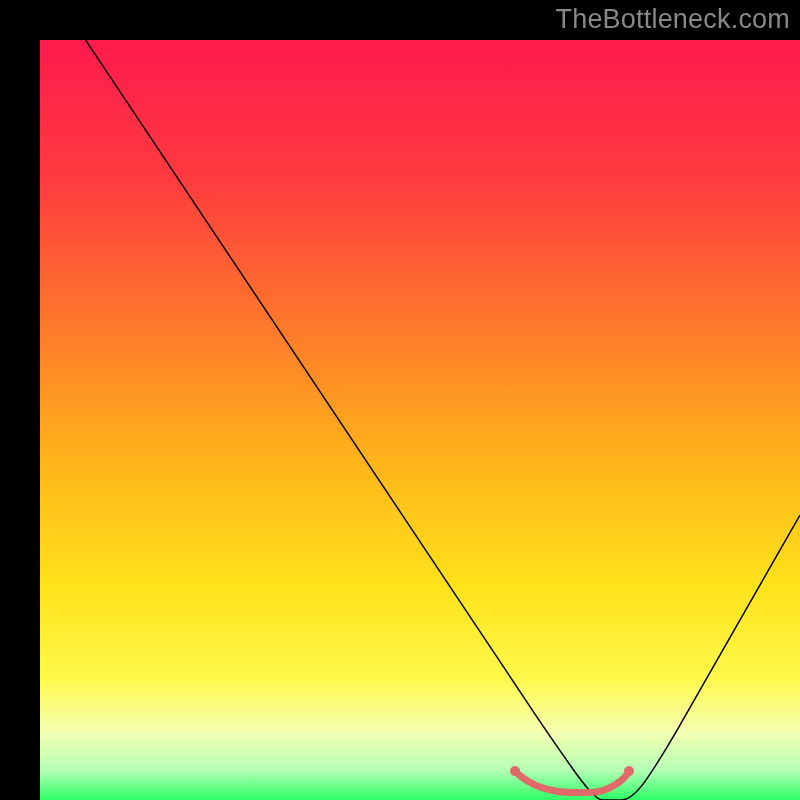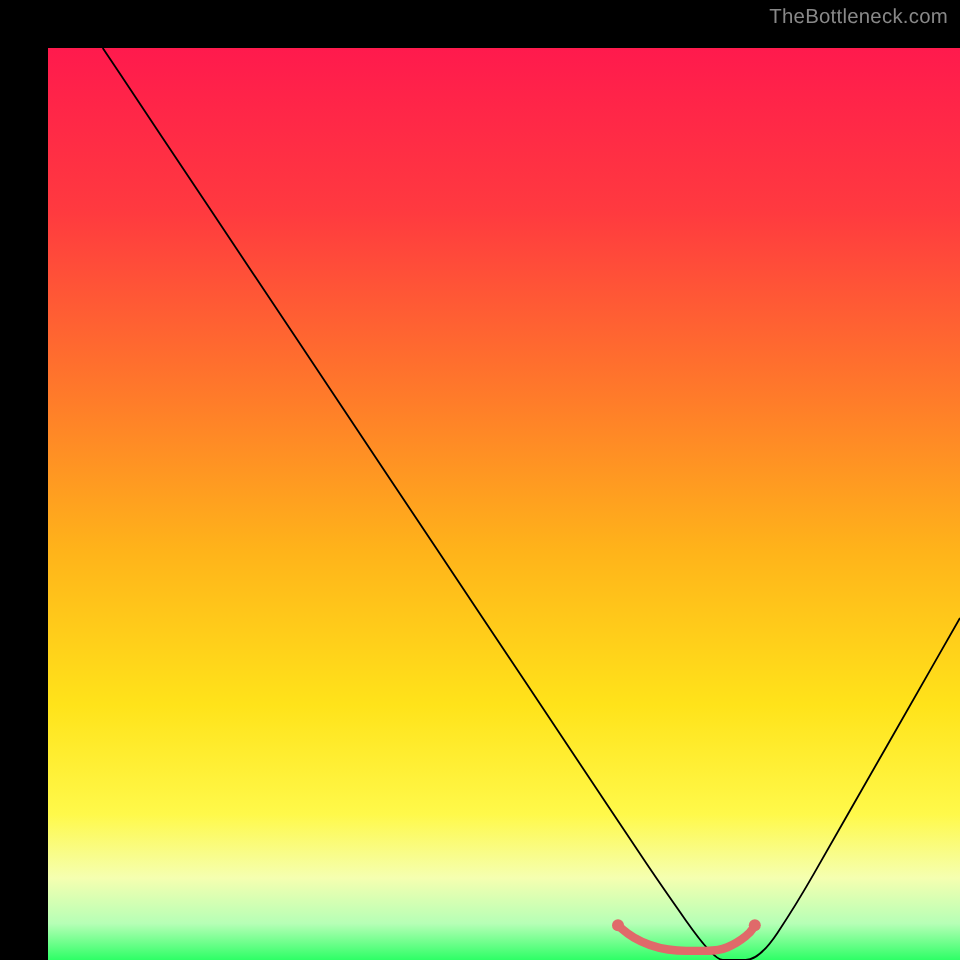--- a/index.html
+++ b/index.html
@@ -17,21 +17,21 @@
     top: 20px;
     width: 760px;
     height: 760px;
     background: #000;
   }
   .watermark {
     position: absolute;
     top: 4px;
     right: 10px;
     color: #888;
-    font-size: 17px;
+    font-size: 27px;
     font-weight: 500;
     letter-spacing: 0.2px;
     z-index: 20;
     user-select: none;
   }
   .plot {
     position: absolute;
     left: 20px;
     top: 20px;
     width: 760px;

